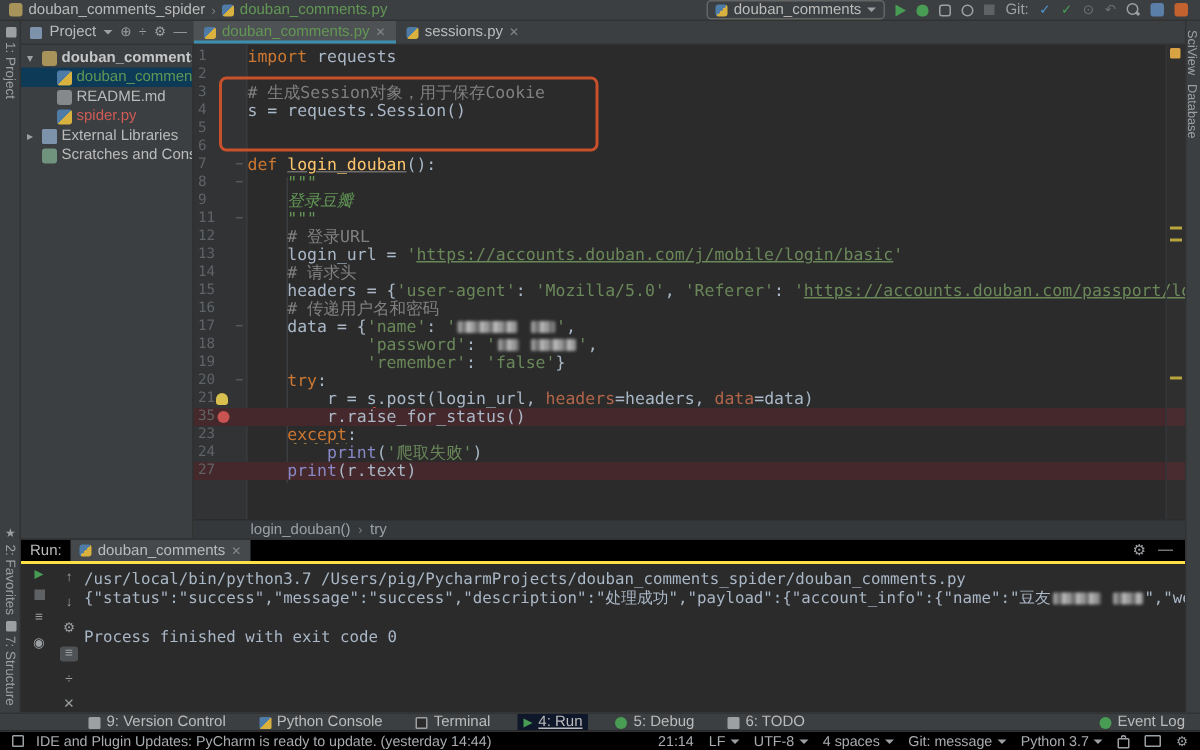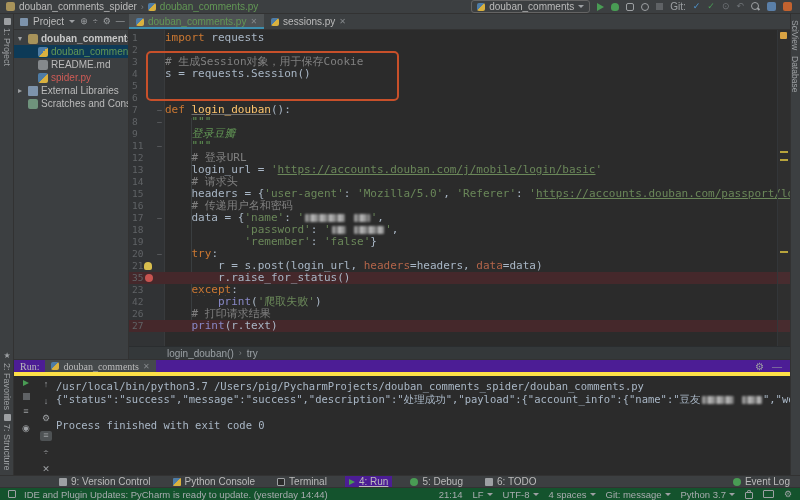--- a/index.html
+++ b/index.html
@@ -81,43 +81,43 @@
   .inspsq{position:absolute;right:3px;top:2px;width:7px;height:7px;background:#d9a343;border-radius:1px;}
   .mark{position:absolute;right:2px;width:8px;height:2px;background:#b8a43c;}
   
   .bcrumbs{position:absolute;left:129px;top:346px;width:661px;height:13px;background:#34383a;border-top:1px solid #2a2d2f;
            display:flex;align-items:center;gap:5px;padding-left:38px;box-sizing:border-box;color:#9aa0a5;}
   
   .rstripe{position:absolute;right:0;top:14px;width:10px;height:461px;background:#3c3f41;border-left:1px solid #323232;box-sizing:border-box;}
   .rlabel{writing-mode:vertical-rl;color:#9da0a3;font-size:8.5px;margin:6px 0 0 0;display:block;text-align:center;width:9px;}
   
   .runpanel{position:absolute;left:14px;top:359px;width:776px;height:116px;background:#2b2b2b;border-top:1px solid #323232;box-sizing:border-box;}
-  .runhdr{height:16px;display:flex;align-items:center;gap:6px;padding-left:6px;background:#4c1d95;border-bottom:4px solid #fde047;box-sizing:border-box;font-family:Liberation Serif, serif;}
+  .runhdr{height:16px;display:flex;align-items:center;gap:6px;padding-left:6px;background:#000000;border-bottom:2px solid #fde047;box-sizing:border-box;}
   .runtab{display:flex;align-items:center;gap:4px;padding:0 6px;height:100%;background:#45494b;}
   .runhdr-right{margin-left:auto;display:flex;gap:8px;padding-right:8px;color:#9da0a3;}
   .runtools{position:absolute;left:0;top:17px;width:42px;bottom:0;display:flex;gap:4px;padding:3px 0 0 4px;box-sizing:border-box;}
   .rtcol{display:flex;flex-direction:column;gap:7px;width:16px;align-items:center;}
   .rticon{color:#9da0a3;font-size:9px;line-height:9px;width:12px;height:10px;text-align:center;}
   .rticon.on{background:#4e5254;border-radius:2px;}
   .console{position:absolute;left:42px;top:17px;right:0;bottom:0;overflow:hidden;padding-top:3px;}
   .cline{height:13px;line-height:13px;white-space:pre;font-family:"DejaVu Sans Mono",monospace;font-size:10.5px;color:#bfc4c9;overflow:hidden;}
   
   .twbar{position:absolute;left:0;top:475px;width:800px;height:12px;background:#3c3f41;border-top:1px solid #323232;
          display:flex;align-items:center;gap:14px;padding-left:55px;box-sizing:border-box;}
   .twbtn{display:flex;align-items:center;gap:4px;color:#bbbbbb;padding:0 4px;height:100%;}
-  .twbtn.active{background:#4c1d95;text-decoration:underline;}
+  .twbtn.active{background:#0f172a;text-decoration:underline;}
   .tw-ic{width:8px;height:8px;border-radius:1px;background:#9da0a3;display:inline-block;flex:none;}
   .tw-ic.run{background:none;width:0;height:0;border-top:3px solid transparent;border-bottom:3px solid transparent;border-left:6px solid #499c54;border-radius:0;}
   .tw-ic.py{background:linear-gradient(135deg,#4e7ca6 50%,#d9b13f 50%);}
   .tw-ic.term{background:#2b2b2b;border:1px solid #9da0a3;box-sizing:border-box;}
   .tw-ic.debug{background:#499c54;border-radius:50%;}
   .evlog{margin-left:auto;display:flex;align-items:center;gap:4px;padding-right:10px;padding-left:42px;}
   .evdot{width:8px;height:8px;border-radius:50%;background:#499c54;display:inline-block;}
   
-  .statusbar{position:absolute;left:0;top:487px;width:800px;height:13px;background:#14532d;border-top:1px solid #323232;
+  .statusbar{position:absolute;left:0;top:487px;width:800px;height:13px;background:#000000;border-top:1px solid #323232;
              display:flex;align-items:center;box-sizing:border-box;padding:0 8px;color:#a8acaf;font-size:9.5px;}
   .swicon{width:8px;height:8px;border:1px solid #9da0a3;border-radius:1px;margin-right:8px;display:inline-block;box-sizing:border-box;}
   .st-right{margin-left:auto;display:flex;align-items:center;gap:10px;}
   .st-item{display:flex;align-items:center;gap:3px;}
   .locky{width:6px;height:5px;border:1px solid #9da0a3;border-radius:1px;position:relative;display:inline-block;margin-top:2px;}
   .locky:before{content:"";position:absolute;left:1px;top:-3px;width:2px;height:2px;border:1px solid #9da0a3;border-bottom:none;border-radius:2px 2px 0 0;}
   .monitor{width:9px;height:6px;border:1px solid #9da0a3;border-radius:1px;display:inline-block;}
   .gearch{color:#9da0a3;font-size:9px;}
 </style>
 </head>
@@ -246,22 +246,21 @@
         <div class="eline"><span class="lnum">14</span><span class="ctext"><span class="c-com">    # 请求头</span></span></div>
         <div class="eline"><span class="lnum">15</span><span class="ctext"><span class="c-pl">    headers = {</span><span class="c-str">'user-agent'</span><span class="c-pl">: </span><span class="c-str">'Mozilla/5.0'</span><span class="c-pl">, </span><span class="c-str">'Referer'</span><span class="c-pl">: </span><span class="c-str">'</span><span class="c-url">https://accounts.douban.com/passport/login?sou</span></span></div>
         <div class="eline"><span class="lnum">16</span><span class="ctext"><span class="c-com">    # 传递用户名和密码</span></span></div>
         <div class="eline"><span class="lnum">17</span><span class="foldm">−</span><span class="ctext"><span class="c-pl">    data = {</span><span class="c-str">'name'</span><span class="c-pl">: </span><span class="c-str">'</span><span class="censored" style="width: 40px;"></span><span class="c-pl"> </span><span class="censored" style="width: 16px;"></span><span class="c-str">'</span><span class="c-pl">,</span></span></div>
         <div class="eline"><span class="lnum">18</span><span class="ctext"><span class="c-pl">            </span><span class="c-str">'password'</span><span class="c-pl">: </span><span class="c-str">'</span><span class="censored" style="width: 14px;"></span><span class="c-pl"> </span><span class="censored" style="width: 30px;"></span><span class="c-str">'</span><span class="c-pl">,</span></span></div>
         <div class="eline"><span class="lnum">19</span><span class="ctext"><span class="c-pl">            </span><span class="c-str">'remember'</span><span class="c-pl">: </span><span class="c-str">'false'</span><span class="c-pl">}</span></span></div>
         <div class="eline"><span class="lnum">20</span><span class="foldm">−</span><span class="ctext"><span class="c-pl">    </span><span class="c-kw">try</span><span class="c-pl">:</span></span></div>
         <div class="eline"><span class="lnum">21</span><span class="bulb"></span><span class="ctext"><span class="c-pl">        r = </span><span class="c-err">s</span><span class="c-pl">.post(login_url, </span><span class="c-ka">headers</span><span class="c-pl">=headers, </span><span class="c-ka">data</span><span class="c-pl">=data)</span></span></div>
         <div class="eline hl"><span class="lnum">35</span><span class="bpdot"></span><span class="ctext"><span class="c-pl">        r.raise_for_status()</span></span></div>
         <div class="eline"><span class="lnum">23</span><span class="ctext"><span class="c-pl">    </span><span class="c-kww">except</span><span class="c-pl">:</span></span></div>
-        <div class="eline"><span class="lnum">42</span><span class="ctext"><span class="c-pl">        </span><span class="c-bi">print</span><span class="c-pl">(</span><span class="c-str">'爬取失败'</span><span class="c-pl">)</span></span></div>
-        <div class="eline"><span class="lnum">26</span><span class="ctext"><span class="c-com">    # 打印请求结果</span></span></div>
+        <div class="eline"><span class="lnum">24</span><span class="ctext"><span class="c-pl">        </span><span class="c-bi">print</span><span class="c-pl">(</span><span class="c-str">'爬取失败'</span><span class="c-pl">)</span></span></div>
         <div class="eline hl"><span class="lnum">27</span><span class="ctext"><span class="c-pl">    </span><span class="c-bi">print</span><span class="c-pl">(r.text)</span></span></div>
       </div>
     <div class="annbox"></div>
     <div class="scrollstripe">
       <div class="inspsq"></div>
       <div class="mark" style="top:121px;"></div>
       <div class="mark" style="top:129px;"></div>
       <div class="mark" style="top:221px;"></div>
     </div>
   </div>

